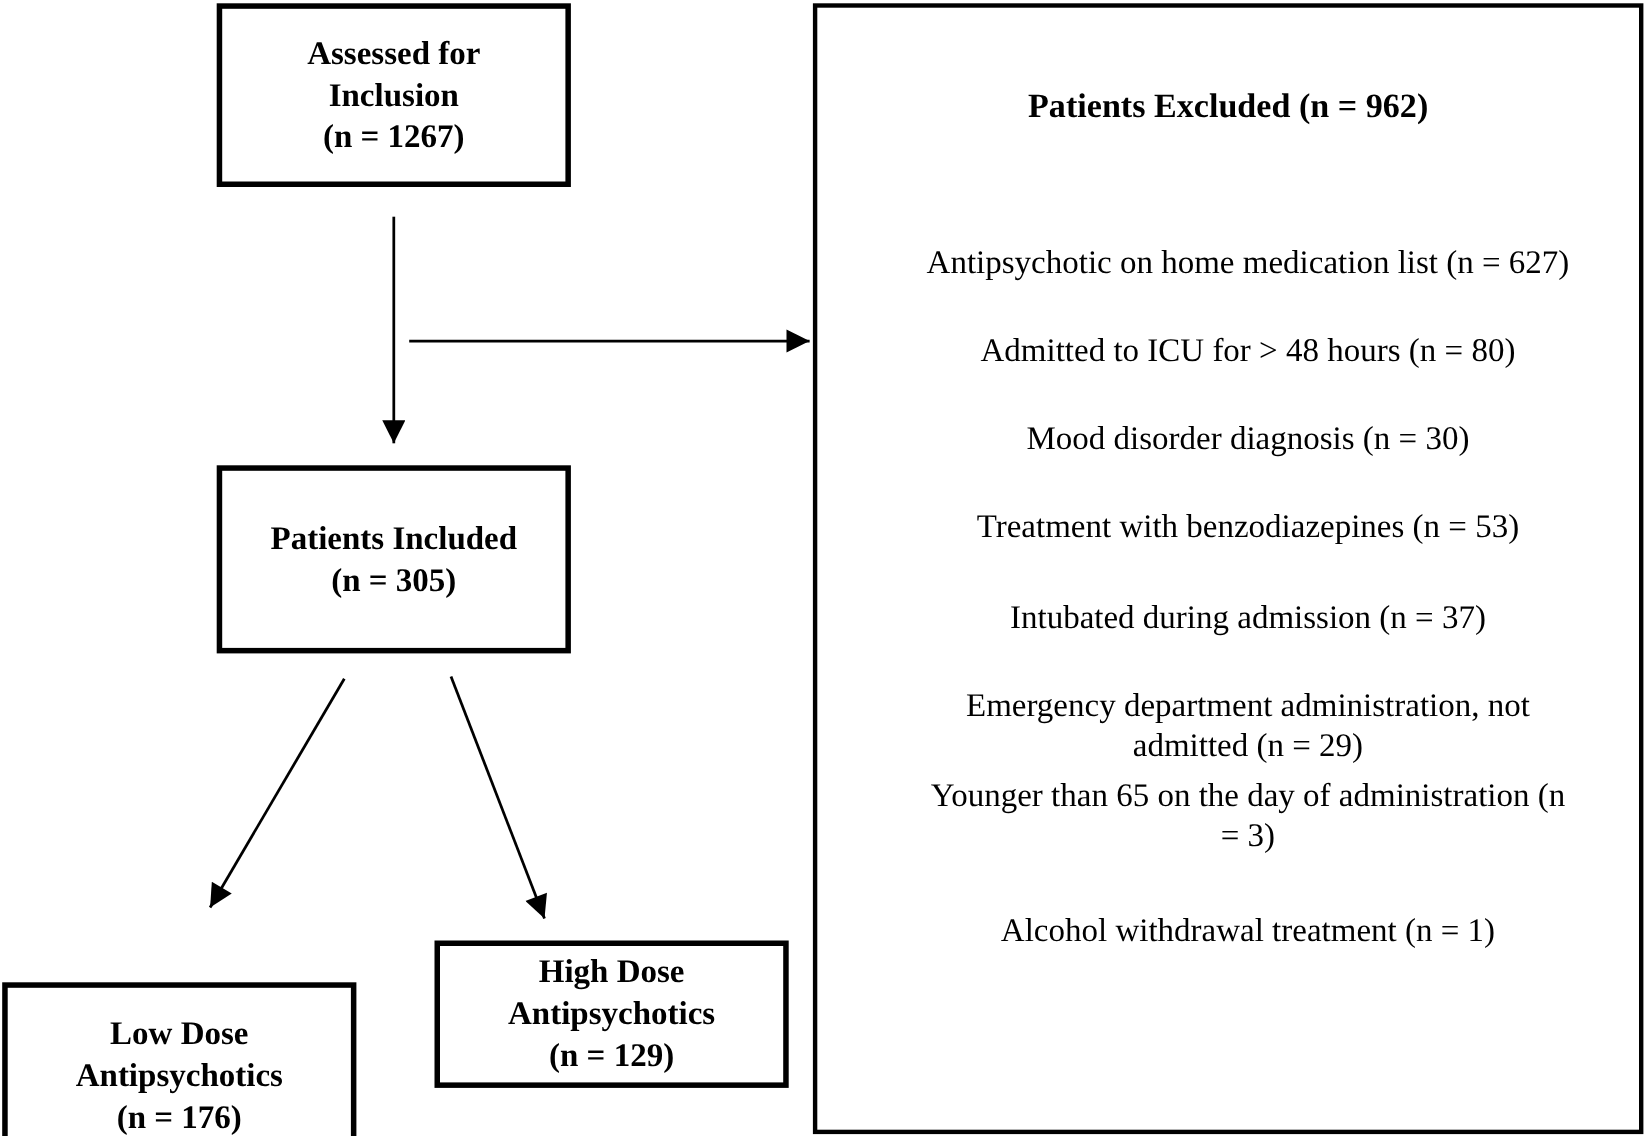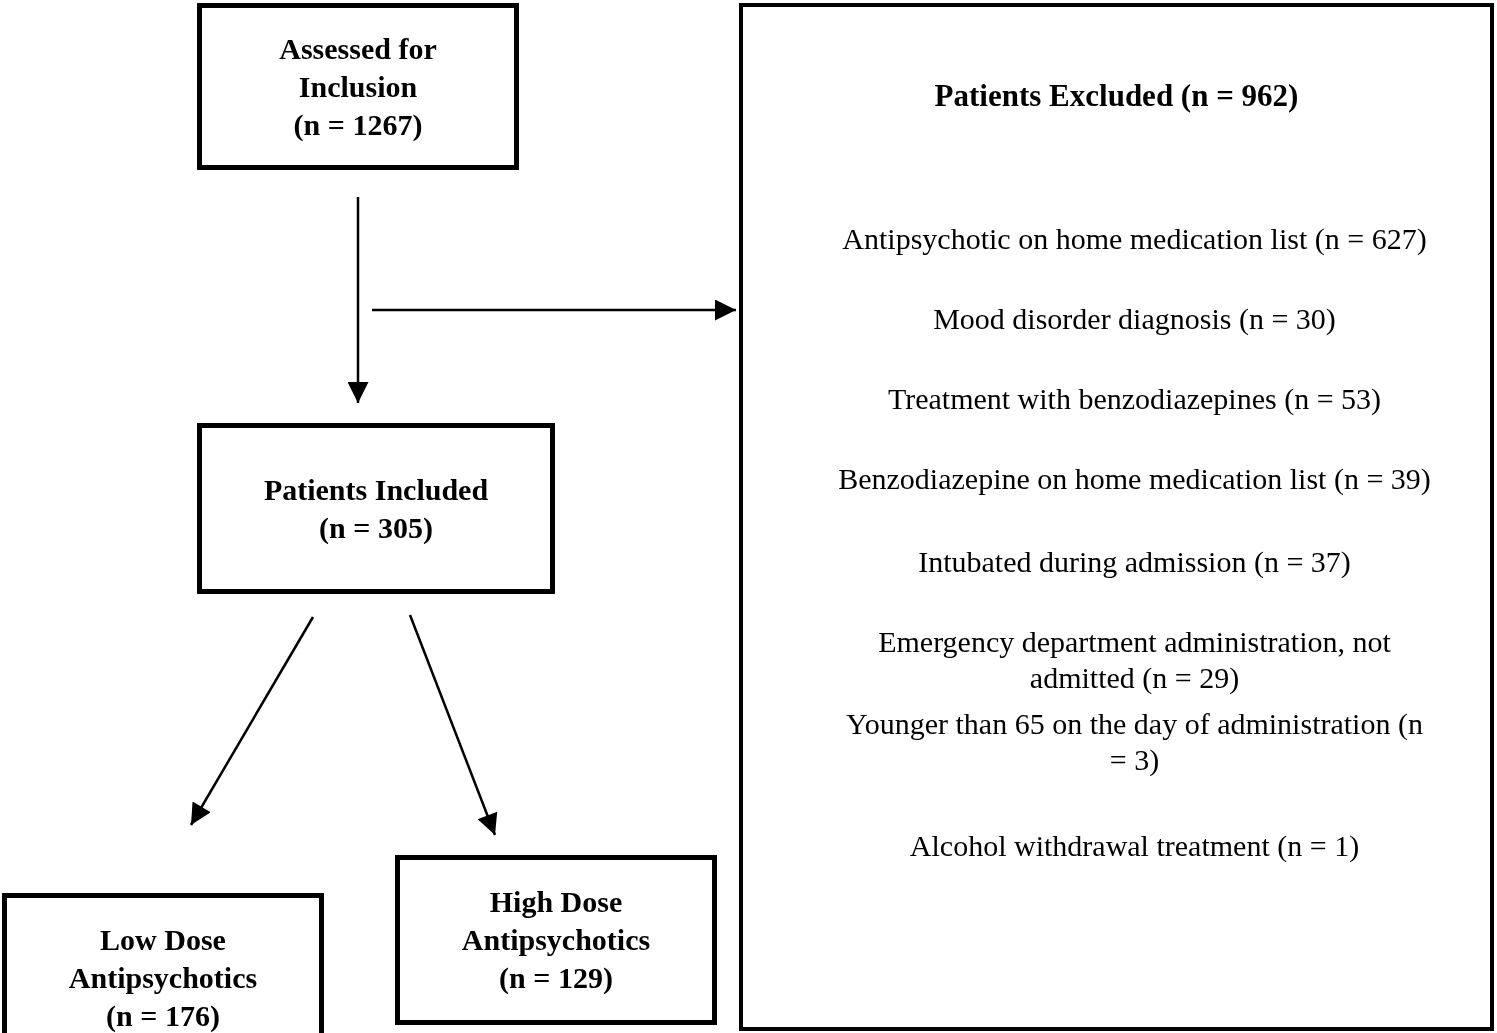--- a/index.html
+++ b/index.html
@@ -26,23 +26,23 @@
     justify-content: center;
     text-align: center;
   }
   .flow-box .box-label {
     font-weight: bold;
     font-size: 30px;
     line-height: 38px;
     white-space: pre-line;
   }
   .box-assessed { left: 197px; top: 3px;   width: 322px; height: 167px; }
-  .box-included { left: 197px; top: 423px; width: 358px; height: 171px; }
+  .box-included { left: 197px; top: 423px; width: 322px; height: 171px; }
   .box-lowdose  { left: 2px;   top: 855px; width: 322px; height: 170px; margin-top: 38px; }
-  .box-highdose { left: 395px; top: 855px; width: 322px; height: 170px; }
+  .box-highdose { left: 395px; top: 855px; width: 322px; height: 134px; }
 
   .excluded-panel {
     position: absolute;
     box-sizing: border-box;
     left: 739px; top: 3px;
     width: 755px; height: 1028px;
     border: 4px solid #000000;
     background: #ffffff;
   }
   .excluded-title {
@@ -108,23 +108,23 @@
 
   <div class="flow-box box-highdose">
     <div class="box-label">High Dose
 Antipsychotics
 (n = 129)</div>
   </div>
 
   <div class="excluded-panel">
     <div class="excluded-title">Patients Excluded (n = 962)</div>
     <div class="ex-item">Antipsychotic on home medication list (n = 627)</div>
+    <div class="ex-item">Admitted to ICU for &gt; 48 hours (n = 80)</div>
     <div class="ex-item">Mood disorder diagnosis (n = 30)</div>
     <div class="ex-item">Treatment with benzodiazepines (n = 53)</div>
-    <div class="ex-item">Benzodiazepine on home medication list (n = 39)</div>
     <div class="ex-item">Intubated during admission (n = 37)</div>
     <div class="ex-item">Emergency department administration, not
 admitted (n = 29)</div>
     <div class="ex-item">Younger than 65 on the day of administration (n
 = 3)</div>
     <div class="ex-item">Alcohol withdrawal treatment (n = 1)</div>
   </div>
 
   <svg class="arrow-layer" viewBox="0 0 1497 1033" xmlns="http://www.w3.org/2000/svg">
     <defs>

